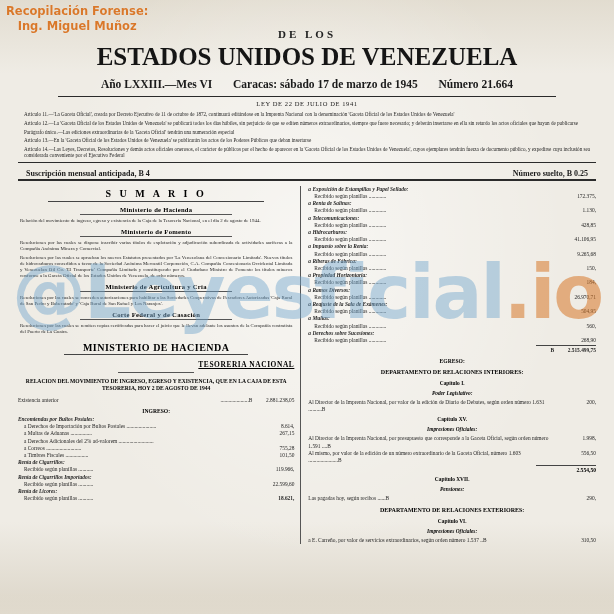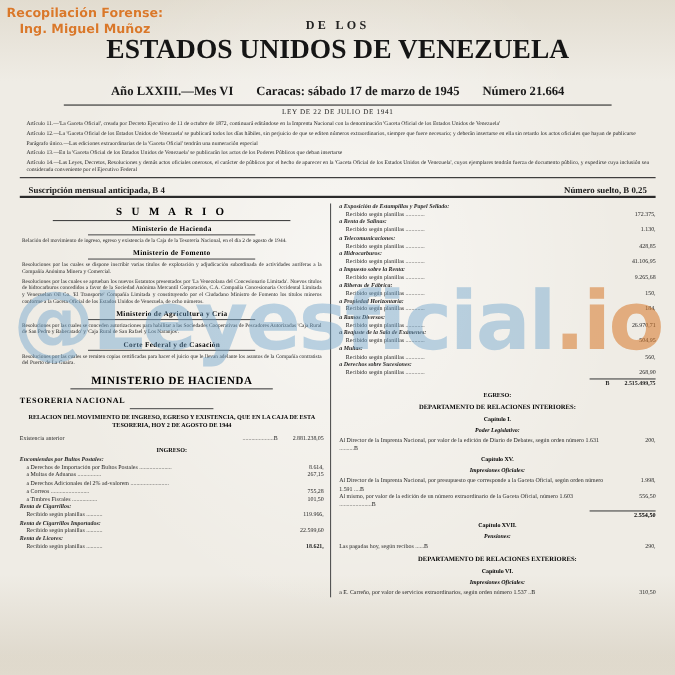--- a/index.html
+++ b/index.html
@@ -57,28 +57,28 @@
     font-family:"Liberation Serif", serif;
     font-weight:bold;
     font-size:45px;
     letter-spacing:1px;
     color:#1b1b1b;
     margin-top:22px;
     line-height:46px;
   }
   .delos{
     text-align:center;font-size:11px;letter-spacing:3px;
-    margin-top:5px;color:#222;font-weight:bold;
+    margin-top:16px;color:#222;font-weight:bold;
   }
   .country{
     text-align:center;font-weight:bold;font-size:25px;letter-spacing:0px;
     margin-top:3px;color:#151515;
   }
   .issueline{
-    text-align:center;font-size:11.5px;font-weight:bold;margin-top:17px;color:#1a1a1a;
+    text-align:center;font-size:11.5px;font-weight:bold;margin-top:7px;color:#1a1a1a;
   }
   .issueline span{margin:0 9px;}
   .rule{border-top:1px solid #2a2a2a;margin:6px 40px 0 40px;}
   .lawline{
     text-align:center;font-size:6.5px;letter-spacing:.6px;margin-top:3px;color:#222;
   }
   .legal{
     margin:4px 6px 0 6px;font-size:5.1px;line-height:6.3px;color:#242424;
     text-align:justify;
   }
@@ -103,21 +103,21 @@
     text-align:center;font-size:6.6px;font-weight:bold;margin:4px 0 1px 0;letter-spacing:.3px;
   }
   .mini-rule{border-top:1px solid #555;margin:0 62px 3px 62px;}
   .p-just{font-size:4.9px;line-height:6px;text-align:justify;color:#262626;margin:0 2px 3px 2px;}
 
   .dept-head{
     text-align:center;font-weight:bold;font-size:10px;margin:7px 0 1px 0;letter-spacing:.5px;
   }
   .dept-rule{border-top:1px solid #444;margin:1px 46px 5px 46px;}
   .sub-head{
-    text-align:left;font-weight:bold;font-size:7.4px;letter-spacing:.6px;margin:3px 0 3px 0;
+    text-align:right;font-weight:bold;font-size:7.4px;letter-spacing:.6px;margin:3px 0 3px 0;text-decoration:underline;
   }
   .sub-rule{border-top:1px solid #555;margin:0 100px 5px 100px;}
   .relacion{
     text-align:center;font-size:5.6px;font-weight:bold;line-height:7px;margin:0 4px 5px 4px;
   }
 
   
   .led{display:flex;font-size:5.4px;line-height:7.2px;color:#1f1f1f;}
   .led .lbl{flex:1 1 auto;padding-right:3px;}
   .led .dots{flex:0 0 auto;}

